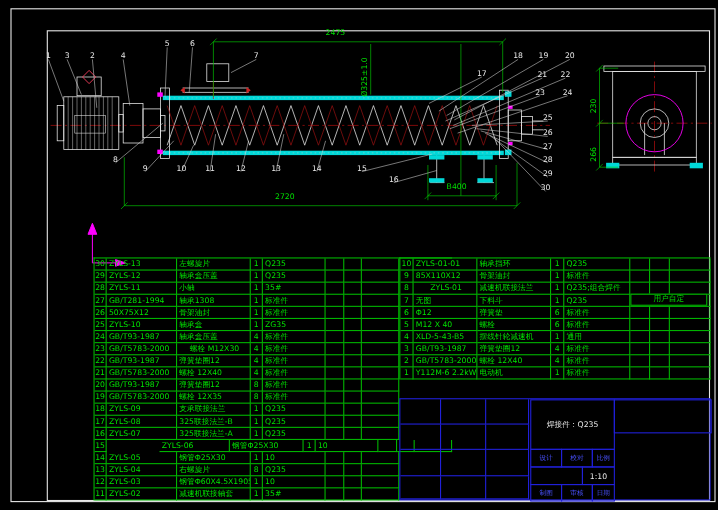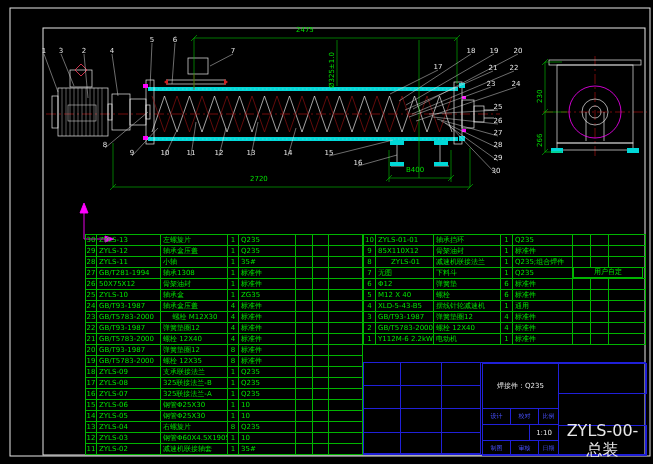--- a/index.html
+++ b/index.html
@@ -363,21 +363,21 @@
         <div class="gcell c-pad" style="width: 64px;">ZYLS-07</div>
         <div class="gcell c-pad" style="width: 67px;">325联接法兰-A</div>
         <div class="gcell c-center" style="width: 11px;">1</div>
         <div class="gcell c-pad" style="width: 57px;">Q235</div>
         <div class="gcell c-pad" style="width: 17px;"></div>
         <div class="gcell c-pad" style="width: 16px;"></div>
         <div class="gcell c-pad" style="width: 34px;"></div>
       </div>
       <div class="row">
         <div class="gcell c-center" style="width: 11px;">15</div>
-        <div class="gcell c-pad" style="width: 64px;">ZYLS-06</div>
+        <div class="gcell c-pad" style="width: 64px; margin-left: 48px;">ZYLS-06</div>
         <div class="gcell c-pad" style="width: 67px;">钢管Φ25X30</div>
         <div class="gcell c-center" style="width: 11px;">1</div>
         <div class="gcell c-pad" style="width: 57px;">10</div>
         <div class="gcell c-pad" style="width: 17px;"></div>
         <div class="gcell c-pad" style="width: 16px;"></div>
         <div class="gcell c-pad" style="width: 34px;"></div>
       </div>
       <div class="row">
         <div class="gcell c-center" style="width: 11px;">14</div>
         <div class="gcell c-pad" style="width: 64px;">ZYLS-05</div>
@@ -541,17 +541,16 @@
     <div class="tbx tb-white" style="left:118px;top:0;width:77px;height:46px;font-size:7px;">焊接件：Q235</div>
     <div class="tbx tb-blue" style="left:118px;top:45px;width:29px;height:17px;">设计</div>
     <div class="tbx tb-blue" style="left:146px;top:45px;width:29px;height:17px;">校对</div>
     <div class="tbx tb-blue" style="left:174px;top:45px;width:21px;height:17px;">比例</div>
     <div class="tbx" style="left:118px;top:61px;width:48px;height:17px;"></div>
     <div class="tbx tb-white" style="left:165px;top:61px;width:30px;height:17px;font-size:7px;">1:10</div>
     <div class="tbx tb-blue" style="left:118px;top:77px;width:29px;height:16px;">制图</div>
     <div class="tbx tb-blue" style="left:146px;top:77px;width:29px;height:16px;">审核</div>
     <div class="tbx tb-blue" style="left:174px;top:77px;width:21px;height:16px;">日期</div>
     <div class="tbx" style="left:194px;top:0;width:89px;height:31px;"></div>
-    <div class="tbx tb-white" style="left:194px;top:62px;width:89px;height:31px;">ZYLS-00-总装</div>
   </div>
 
 <div class="remark-float" style="left: 573px; top: 267px; width: 70px; height: 11px;">用户自定</div>
   </div>
 
 </body></html>

